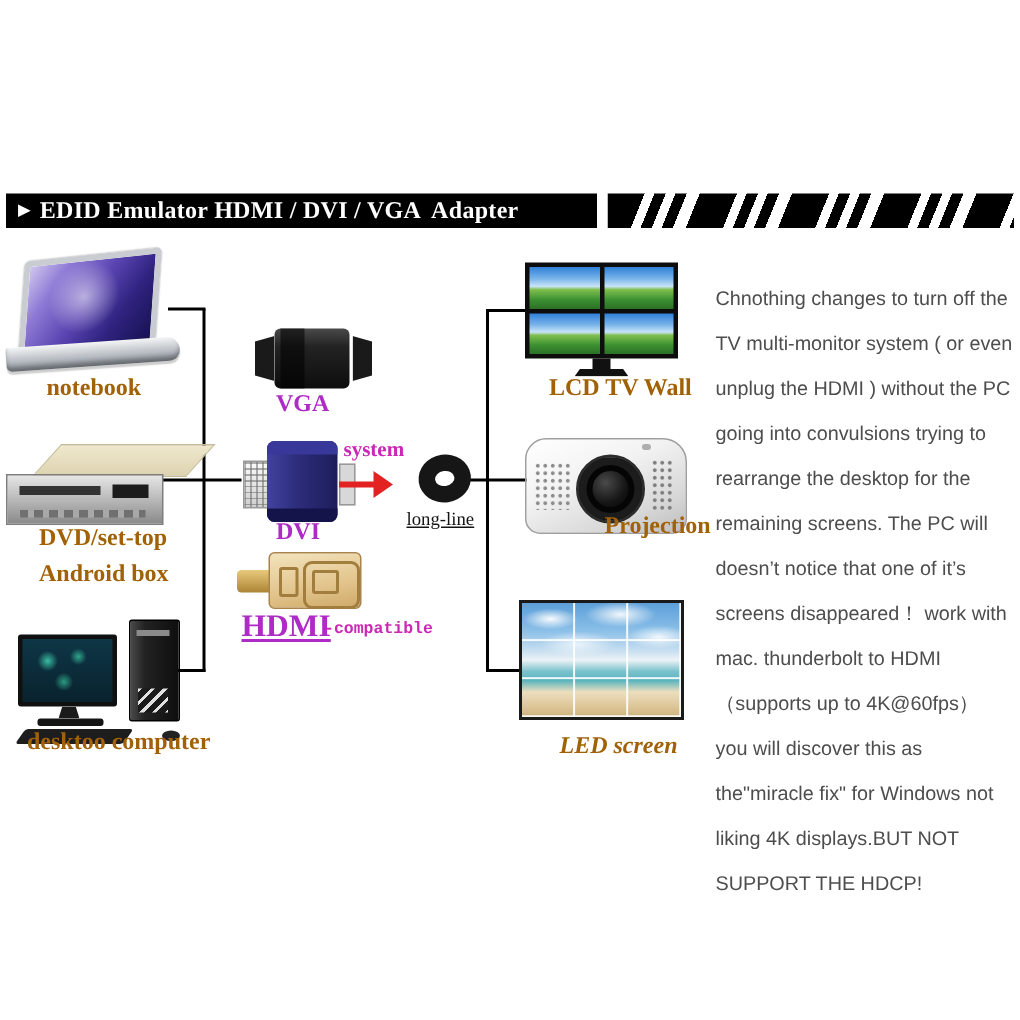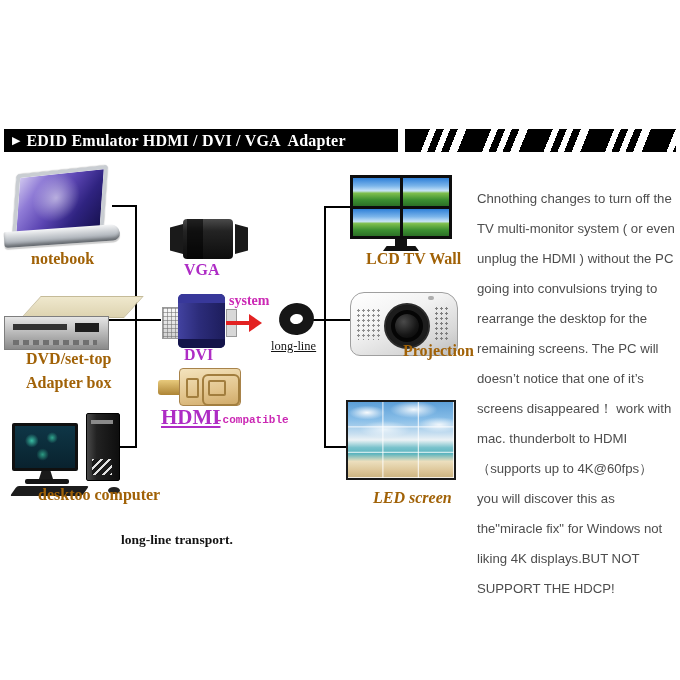--- a/index.html
+++ b/index.html
@@ -188,36 +188,36 @@
 
   <div class="dvd">
     <div class="dvd-top"></div>
     <div class="dvd-front">
       <div class="dvd-tray"></div>
       <div class="dvd-display"></div>
       <div class="dvd-btnrow"></div>
     </div>
   </div>
   <div class="lbl lbl-dev" style="left:26px;top:350px;">DVD/set-top</div>
-  <div class="lbl lbl-dev" style="left:26px;top:374px;">Adapter box</div>
+  <div class="lbl lbl-dev" style="left:26px;top:374px;">Android box</div>
 
   <div class="desktop">
     <div class="pc-tower">
       <div class="pc-drive"></div>
       <div class="pc-grill"></div>
     </div>
     <div class="pc-monitor">
       <div class="pc-screen"></div>
     </div>
     <div class="pc-stand"></div>
     <div class="pc-standbase"></div>
     <div class="pc-kbd"></div>
     <div class="pc-mouse"></div>
   </div>
-  <div class="lbl lbl-dev" style="left:18px;top:486px;margin-left:20px;">desktoo computer</div>
+  <div class="lbl lbl-dev" style="left:18px;top:486px;">desktoo computer</div>
 
   <div class="vga">
     <div class="vga-fl l"></div>
     <div class="vga-body"></div>
     <div class="vga-band"></div>
     <div class="vga-fl r"></div>
   </div>
   <div class="lbl lbl-adp" style="left:184px;top:261px;font-size:16px;">VGA</div>
 
   <div class="dvi">
@@ -274,16 +274,15 @@
       <div class="led-scene">
         <div class="led-grid"></div>
       </div>
     </div>
   </div>
   <div class="lbl lbl-dev" style="left:373px;top:489px;font-style:italic;">LED screen</div>
 
   <div class="description">Chnothing changes to turn off the TV multi-monitor system ( or even unplug the HDMI ) without the PC going into convulsions trying to rearrange the desktop for the remaining screens. The PC will doesn’t notice that one of it’s screens disappeared！ work with mac. thunderbolt to HDMI （supports up to 4K@60fps）  you will discover this as the"miracle fix" for Windows not liking 4K displays.BUT NOT SUPPORT THE HDCP!</div>
 
   <div class="footer">
-    <div>long-line transport.</div>
   </div>
 
 </div>
 
 </body></html>

